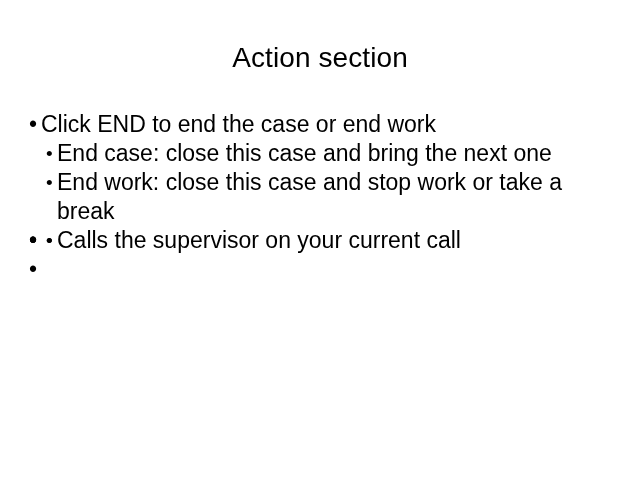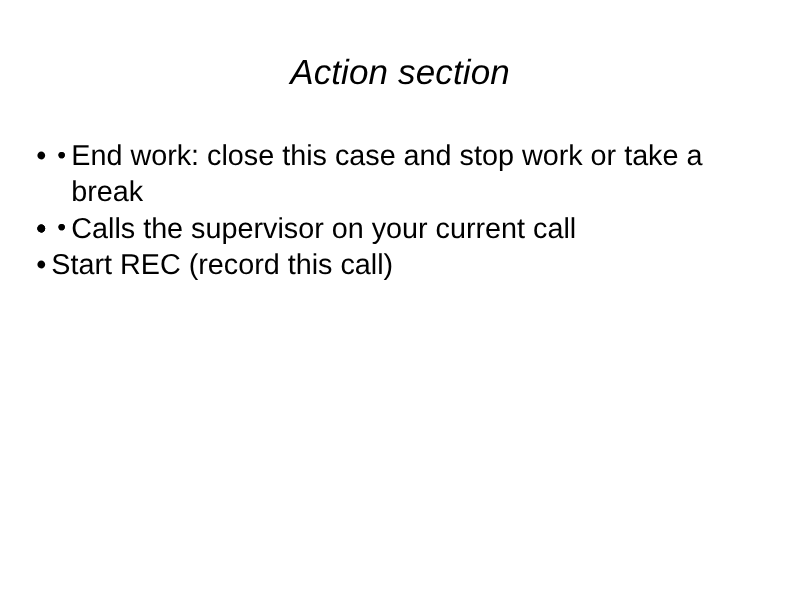--- a/index.html
+++ b/index.html
@@ -32,21 +32,20 @@
     top: 41px;
     width: 640px;
     text-align: center;
     font-size: 28px;
     line-height: 34px;
     font-weight: normal;
     letter-spacing: 0.1px;
     color: #000000;
     margin: 0;
     white-space: nowrap;
-    font-style: italic;
   }
 
   
   .slide-body {
     position: absolute;
     left: 28px;
     top: 110px;
     width: 585px;
   }
 
@@ -91,24 +90,24 @@
 </style>
 </head>
 <body style="background: rgb(255, 255, 255); color: rgb(0, 0, 0);">
 
 <div class="slide">
 
   <h1 class="slide-title">Action section</h1>
 
   <div class="slide-body">
 
-  <div class="bullet-line level1"><span class="bullet-mark">•</span></div>
-      <div class="bullet-line level2"><span class="bullet-mark">•</span></div>
+  <div class="bullet-line level1"><span class="bullet-mark">•</span><span class="bullet-text">Click END to end the case or end work</span></div>
+      <div class="bullet-line level2"><span class="bullet-mark">•</span><span class="bullet-text">End case: close this case and bring the next one</span></div>
       <div class="bullet-line level2"><span class="bullet-mark">•</span><span class="bullet-text">End work: close this case and stop work or take a break</span></div>
       <div class="bullet-line level1"><span class="bullet-mark">•</span></div>
       <div class="bullet-line level2"><span class="bullet-mark">•</span></div>
       <div class="bullet-line level1"><span class="bullet-mark">•</span></div>
       <div class="bullet-line level1"><span class="bullet-mark">•</span></div>
       <div class="bullet-line level2"><span class="bullet-mark">•</span><span class="bullet-text">Calls the supervisor on your current call</span></div>
-      <div class="bullet-line level1"><span class="bullet-mark">•</span><span class="bullet-text">Start REC (record this call)</span></div>
+      <div class="bullet-line level1"><span class="bullet-mark">•</span></div>
     </div>
 
 </div>
 
 </body></html>

